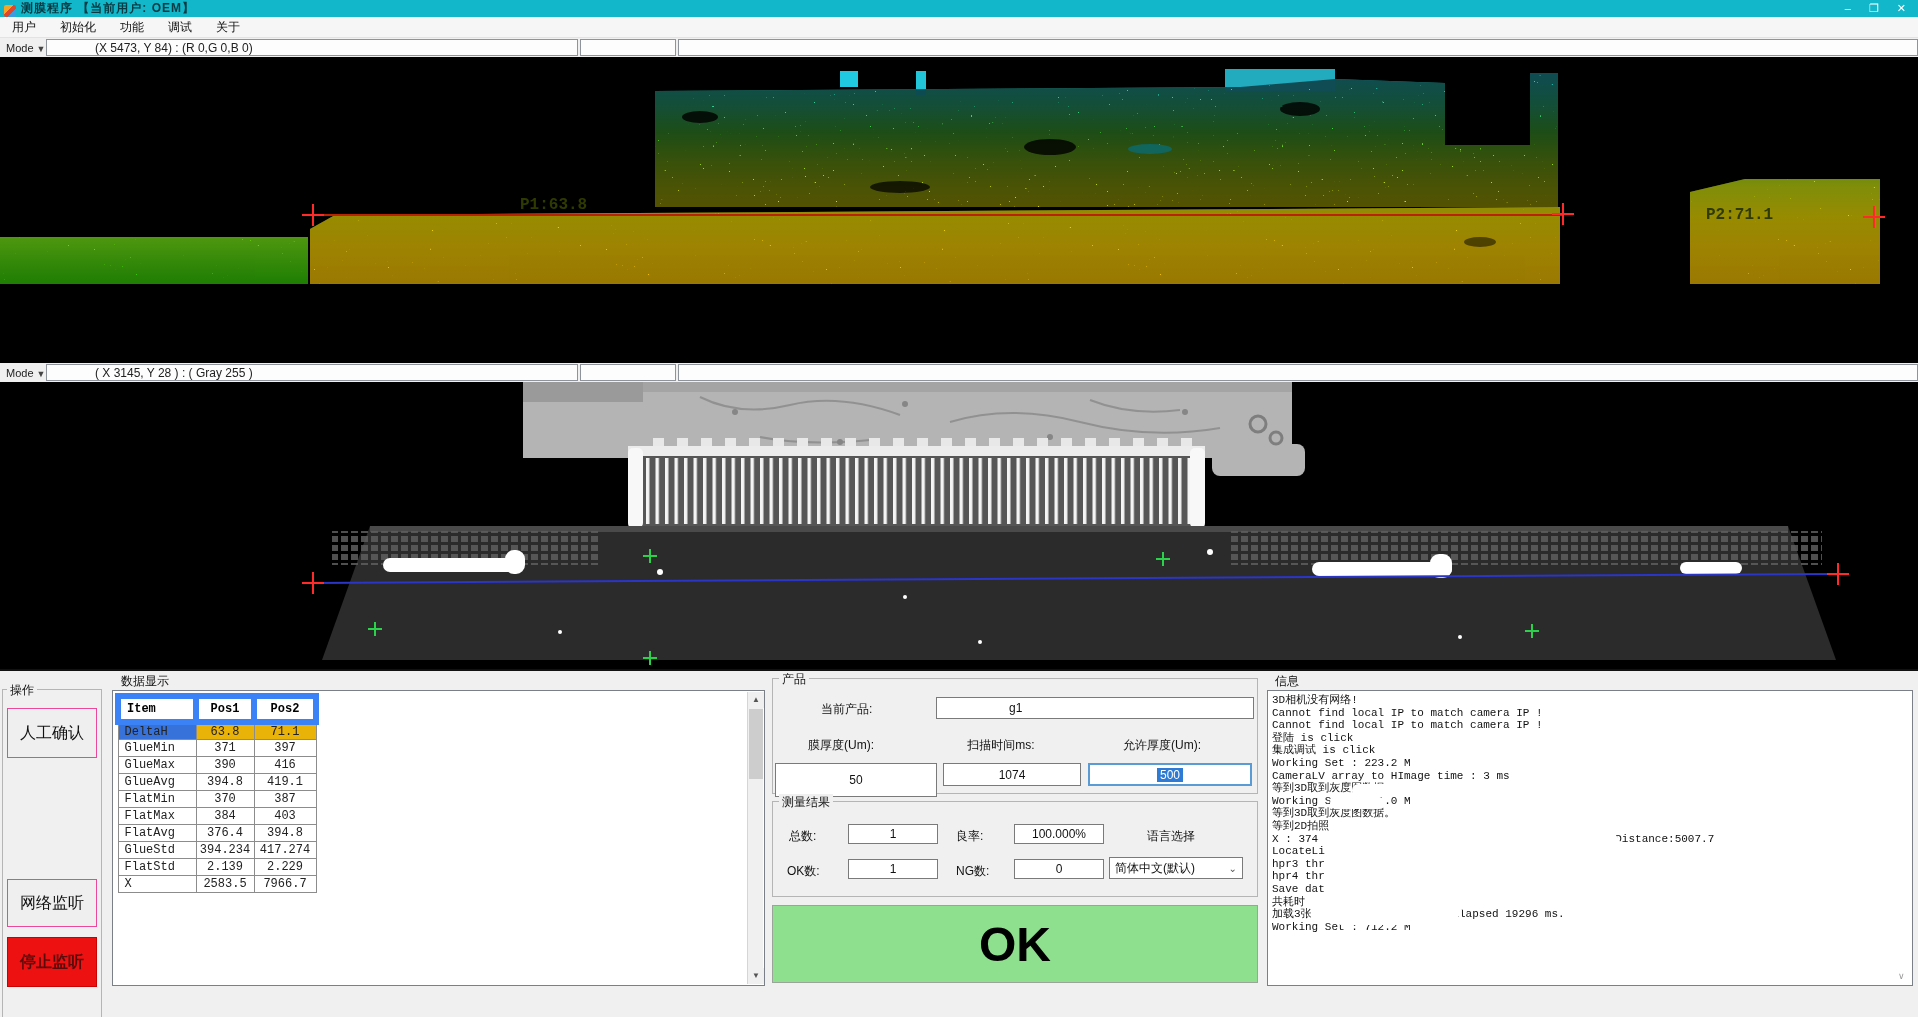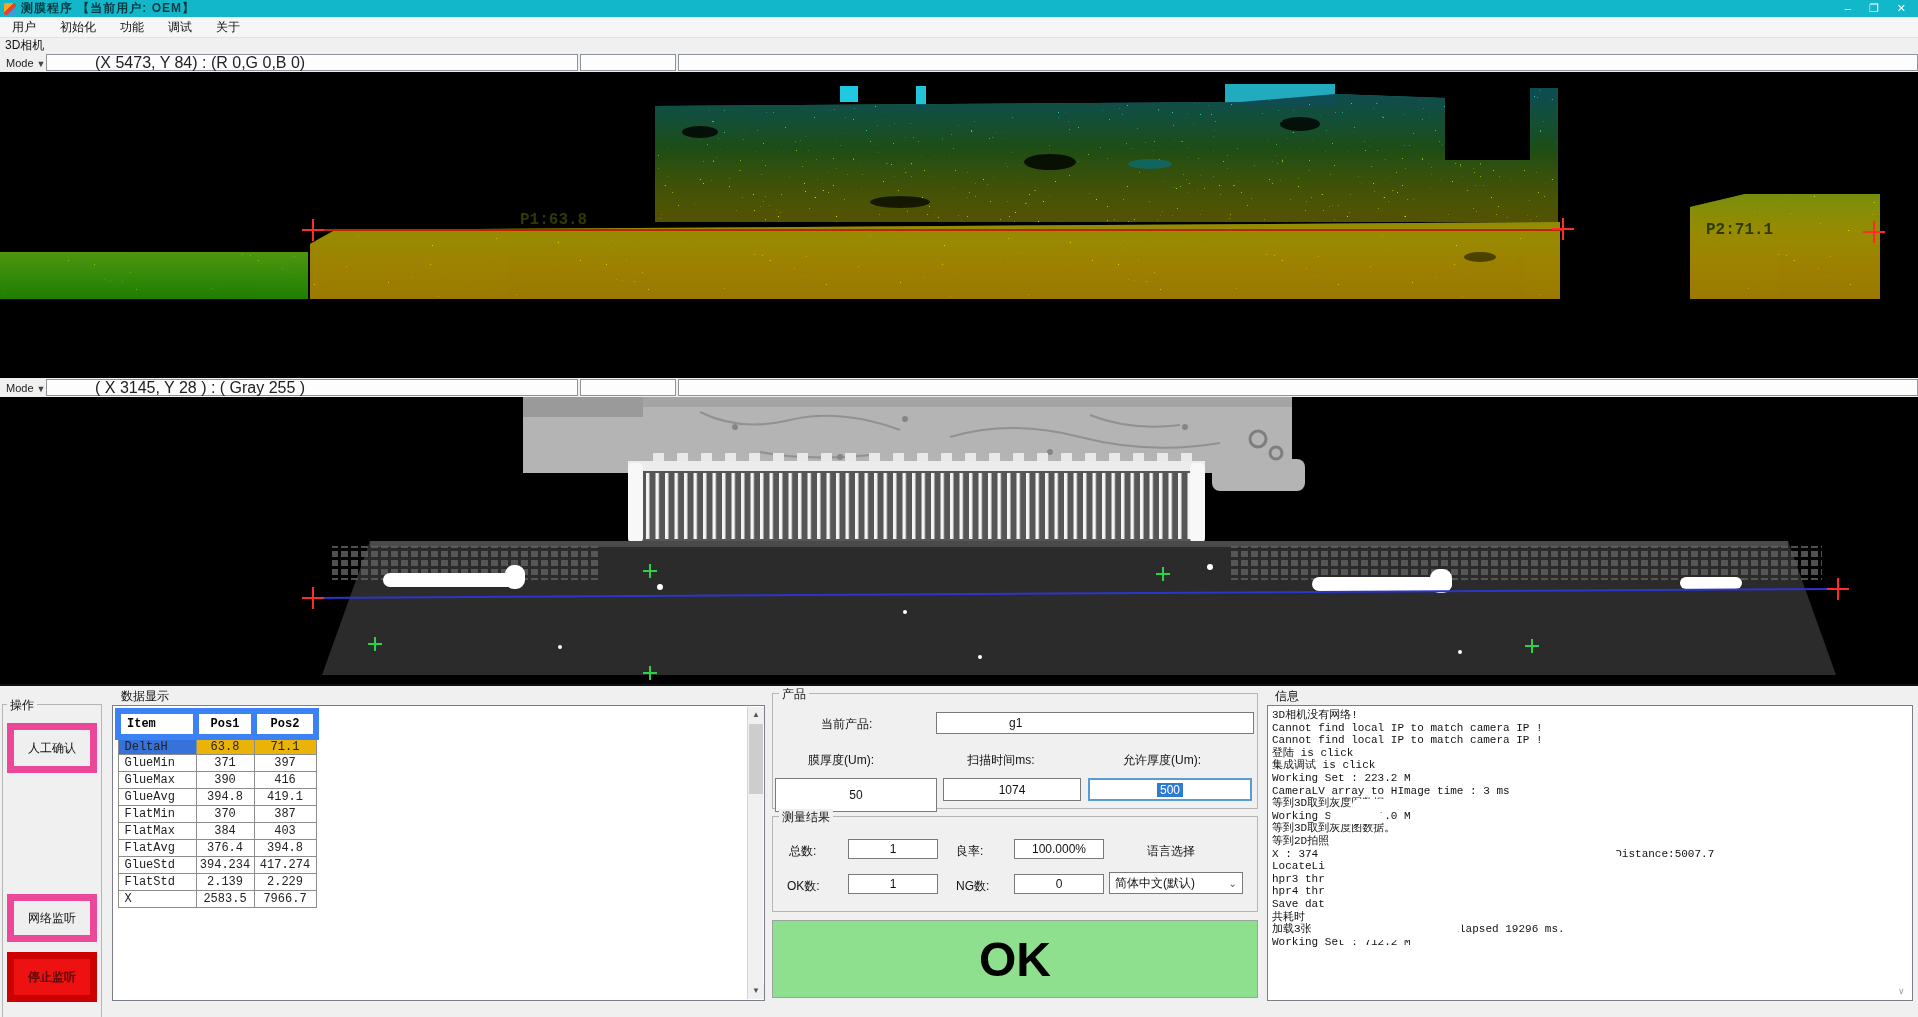--- a/index.html
+++ b/index.html
@@ -1,55 +1,55 @@
 <!DOCTYPE html>
 <html><head>
 <meta charset="utf-8">
 <style>
   * { margin:0; padding:0; box-sizing:border-box; }
   html,body { width:1918px; height:1017px; overflow:hidden; background:#f0f0f0;
               font-family:"Liberation Sans", sans-serif; }
   .app { position:relative; width:1918px; height:1017px; background:#f0f0f0; }
 
   
-  .titlebar { height:17px; background:#12b7ca; display:flex; align-items:center; padding:0 4px; }
+  .titlebar { height:17px; background:#12b7ca; display:flex; align-items:flex-end; padding:0 4px; }
   .app-icon { width:12px; height:12px; margin-right:5px;
               background:linear-gradient(135deg,#f5a623 0 40%,#e0482a 40% 65%,#3f9be0 65%); border-radius:2px; }
   .title-text { font-size:12px; font-weight:bold; color:#073a42; letter-spacing:1px; }
   .win-controls { margin-left:auto; display:flex; gap:18px; padding-right:8px; }
   .win-controls span { color:#fff; font-size:11px; line-height:17px; cursor:default; }
 
   
   .menubar { height:21px; background:#f6f6f6; display:flex; align-items:center; border-bottom:1px solid #e3e3e3; }
   .menu-item { font-size:12px; color:#111; padding:0 12px; line-height:21px; }
 
   .section-label { height:15px; font-size:12px; color:#111; padding-left:5px; line-height:15px; background:#f0f0f0; }
 
   
   .toolbar { height:19px; display:flex; align-items:center; background:#f0f0f0; }
   .mode-btn { width:46px; font-size:11px; color:#222; padding-left:6px; }
   .mode-btn .caret { font-size:9px; color:#444; }
-  .status-box { height:17px; background:#fdfdfd; border:1px solid #8f949c; font-size:16px; color:#222;
+  .status-box { height:17px; background:#fdfdfd; border:1px solid #8f949c; font-size:12px; color:#222;
                 display:flex; align-items:center; }
   .sb1 { width:532px; padding-left:48px; }
   .sb2 { width:96px; margin-left:2px; }
   .sb3 { flex:1; margin-left:2px; }
 
   
   .viewport { position:relative; background:#000; overflow:hidden; }
   .vp3d { height:306px; }
   .vp2d { height:287px; }
   .viewport svg { position:absolute; left:0; top:0; }
 
   
   .bottom { position:relative; height:318px; background:#f0f0f0; border-top:2px solid #111; }
   .gb { position:absolute; border:1px solid #b5b5b5; }
   .gb-label { position:absolute; font-size:12px; color:#111; background:#f0f0f0; padding:0 3px; }
 
-  .btn { position:absolute; background:#efefef; border:7px solid #ec4899; font-size:12px; color:#111;
+  .btn { position:absolute; background:#efefef; border:1px solid #ec4899; font-size:16px; color:#111;
          display:flex; align-items:center; justify-content:center;text-align:center; }
   .btn-stop { background:#ee1111; color:#5a0c0c; border-color:#c00; font-weight:bold; }
 
   
   .list-area { position:absolute; background:#fff; border:1px solid #7a7f88; overflow:hidden; }
   table.data { border-collapse:collapse; margin:2px 0 0 2px;
                font-family:"Liberation Mono","DejaVu Sans Mono",monospace; font-size:12px; }
   table.data th { width:78px; height:26px; border:6px solid #3b82f6; font-weight:bold; text-align:left; padding-left:6px; background:#fff; }
   table.data th + th { width:58px; text-align:center; padding-left:0; }
   table.data th + th + th { width:62px; }
@@ -99,21 +99,20 @@
   </div>
 
   <div class="menubar">
     <span class="menu-item">用户</span>
     <span class="menu-item">初始化</span>
     <span class="menu-item">功能</span>
     <span class="menu-item">调试</span>
     <span class="menu-item">关于</span>
   </div>
 
-  <div class="section-label">3D相机</div>
   <div class="toolbar">
     <span class="mode-btn"><span>Mode</span> <span class="caret">▼</span></span>
     <div class="status-box sb1">(X 5473, Y 84) : (R 0,G 0,B 0)</div>
     <div class="status-box sb2"></div>
     <div class="status-box sb3"></div>
   </div>
 
   <div class="viewport vp3d">
     <svg width="1918" height="306" viewBox="0 0 1918 306">
       <defs>

